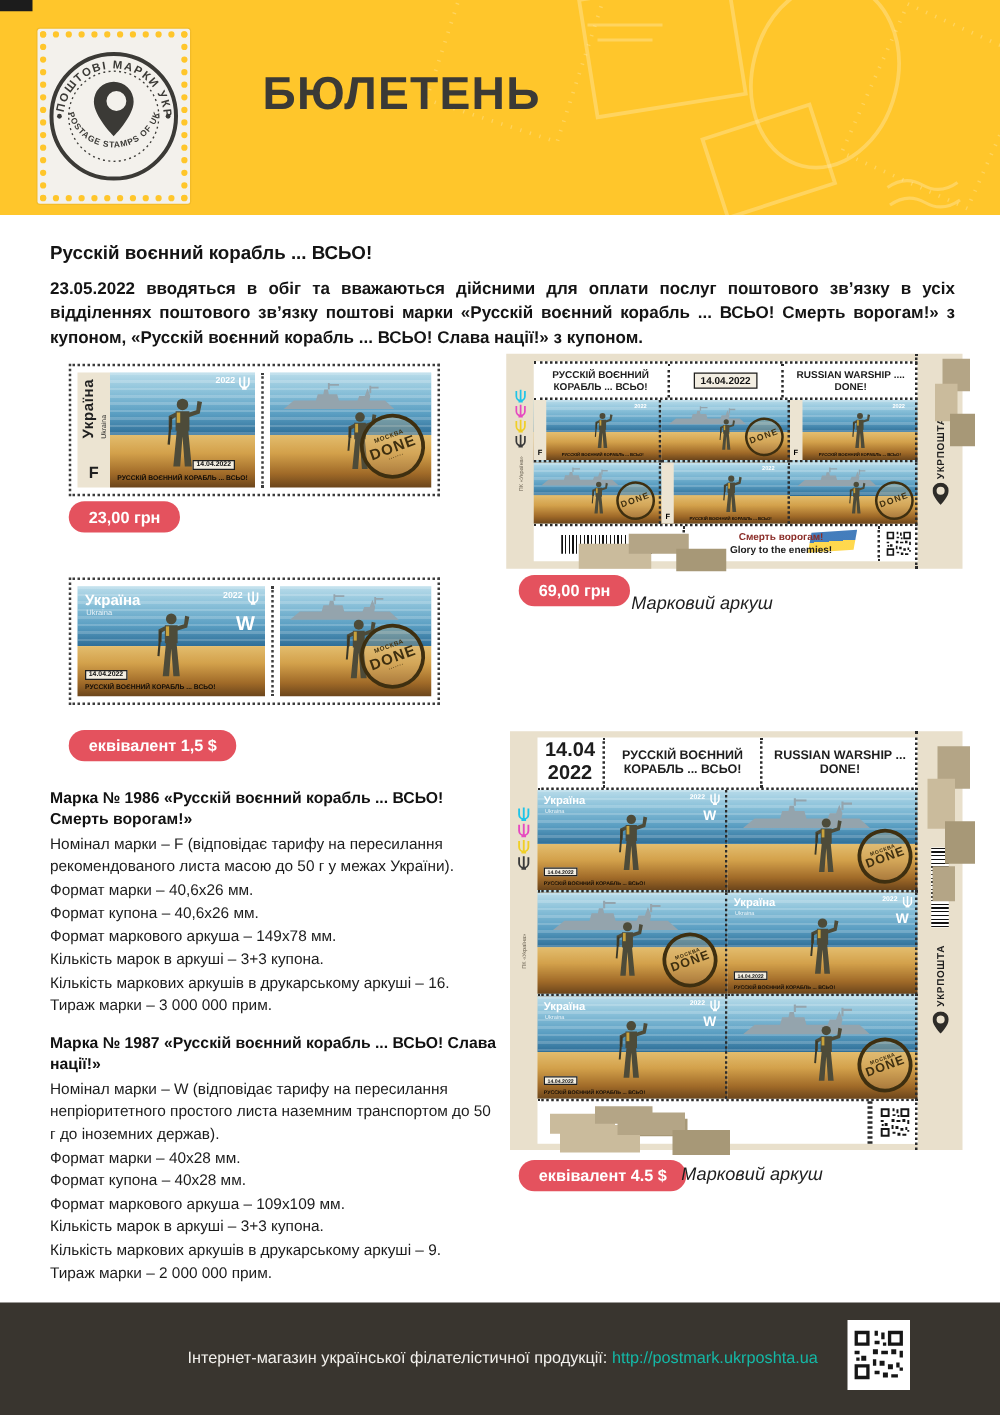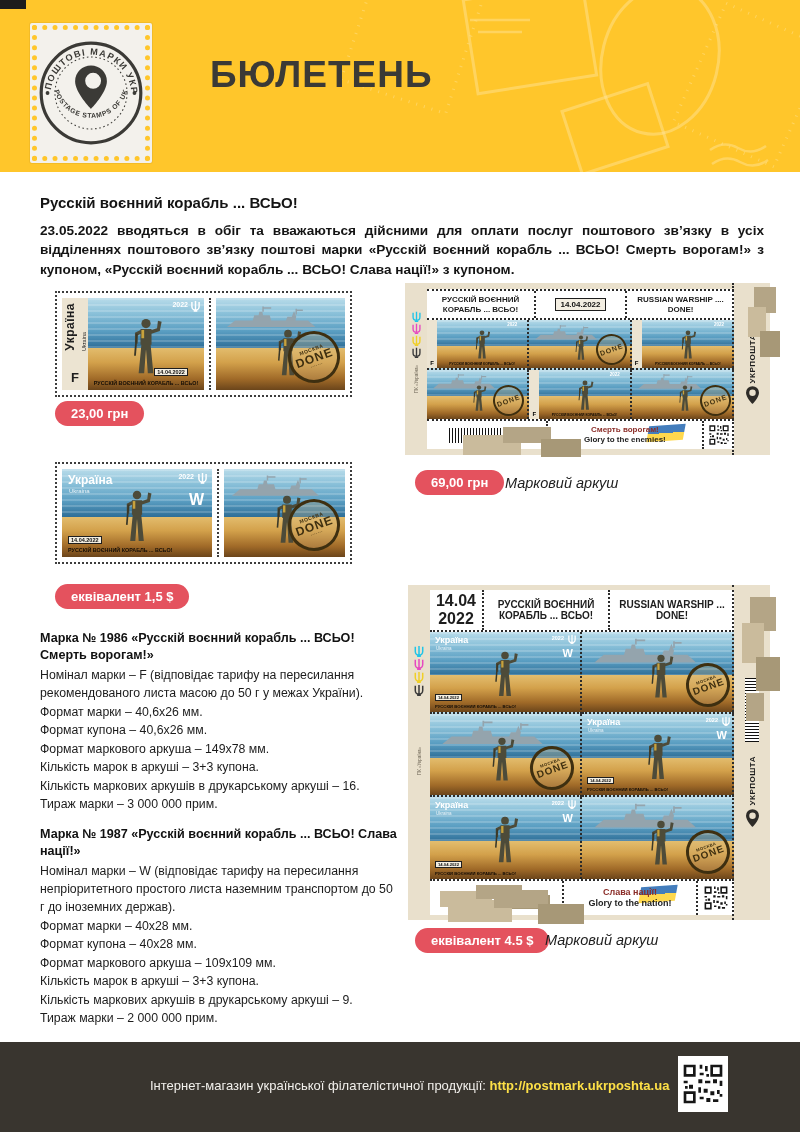--- a/index.html
+++ b/index.html
@@ -86,21 +86,21 @@
 
   
   .details{position:absolute;left:40px;top:630px;width:358px;color:#1c1c1c;font-size:12.3px;line-height:1.5;}
   .details h3{margin:0 0 2px 0;font-size:12.6px;line-height:1.35;color:#111;}
   .blockgap{height:12px;}
   .dline{white-space:normal;}
 
   
   .footer{position:absolute;left:0;top:1042px;width:800px;height:90px;background:#39352f;}
   .footer-line{position:absolute;left:150px;top:36px;font-size:13px;color:#f2f0ec;}
-  .footer-link{color:#fde047;font-weight:700;text-decoration:none;}
+  .footer-link{color:#14b8a6;font-weight:400;text-decoration:none;}
   .footer-qr{position:absolute;left:678px;top:1056px;width:50px;height:56px;}
 </style>
 </head>
 <body>
 
 <svg width="0" height="0" style="position:absolute">
   <defs>
     <g id="sym-soldier">
       <circle cx="20" cy="6" r="5" fill="#4d4b39"></circle>
       <path d="M14 12h12v17H14z M26 13l6-2 1-8 4 1-2 10-9 3z M14 13l-6 3v11l3 1v-9l3-2z M15 29l-3 31h6l2-26 2 26h6l-3-31z" fill="#4d4b39"></path>
@@ -371,21 +371,21 @@
       <i style="left:6px;top:0;width:22px;height:26px;background:#b4a586;"></i>
       <i style="left:0;top:20px;width:18px;height:30px;background:#cabb9c;"></i>
       <i style="left:12px;top:44px;width:20px;height:26px;background:#a79877;"></i>
     </div>
     <div class="camo" style="left:58px;bottom:-12px;width:120px;height:40px;">
       <i style="left:0;top:8px;width:58px;height:20px;background:#cabb9c;"></i>
       <i style="left:40px;top:0;width:48px;height:16px;background:#b4a586;"></i>
       <i style="left:78px;top:12px;width:40px;height:18px;background:#a79877;"></i>
     </div>
   </div>
-  <div class="pill" style="left:415px;top:470px;">69,00 грн</div>
+  <div class="pill" style="left:415px;top:460px;">69,00 грн</div>
   <div class="sheet-label" style="left:505px;top:475px;">Марковий аркуш</div>
 
   <div class="sheet" style="left:408px;top:585px;width:362px;height:335px;">
 
     <div class="margin-col" style="left:0;top:0;bottom:0;width:22px;justify-content:flex-start;padding-top:60px;gap:10px;">
       <div class="cmyk">
         <svg width="10" height="13" viewBox="0 0 10 14">
             <use href="#sym-trid" color="#20c4e8"></use>
           </svg>
         <svg width="10" height="13" viewBox="0 0 10 14">
@@ -496,25 +496,20 @@
           </div>
         </div>
       </div>
       <div class="sheet-bottom" style="height:34px;border-top:2px dotted #2b2b2b;">
         <div style="flex:1;position:relative;height:100%;border-right:2px dotted #2b2b2b;">
           <div class="camo" style="left:10px;top:4px;width:120px;height:26px;">
             <i style="left:0;top:6px;width:52px;height:16px;background:#cabb9c;"></i>
             <i style="left:36px;top:0;width:46px;height:14px;background:#b4a586;"></i>
             <i style="left:70px;top:10px;width:40px;height:14px;background:#a79877;"></i>
           </div>
-        </div>
-        <div style="flex:1;position:relative;display:flex;flex-direction:column;align-items:center;justify-content:center;line-height:1.25;height:100%;">
-          <span class="flagchip" style="right:20px;top:5px;"></span>
-          <span class="cap-red" style="font-size:9px;position:relative;">Слава нації!</span>
-          <span class="cap-blk" style="font-size:9px;position:relative;">Glory to the nation!</span>
         </div>
         <div class="qrbox" style="width:36px;height:100%;border-left:2px dotted #2b2b2b;">
           <svg width="26" height="26" viewBox="0 0 33 33">
               <use href="#sym-qr"></use>
             </svg>
         </div>
       </div>
     </div>
 
     <div class="margin-col" style="right:0;top:0;bottom:0;width:36px;justify-content:center;gap:14px;border-left:2px dotted #2b2b2b;">

